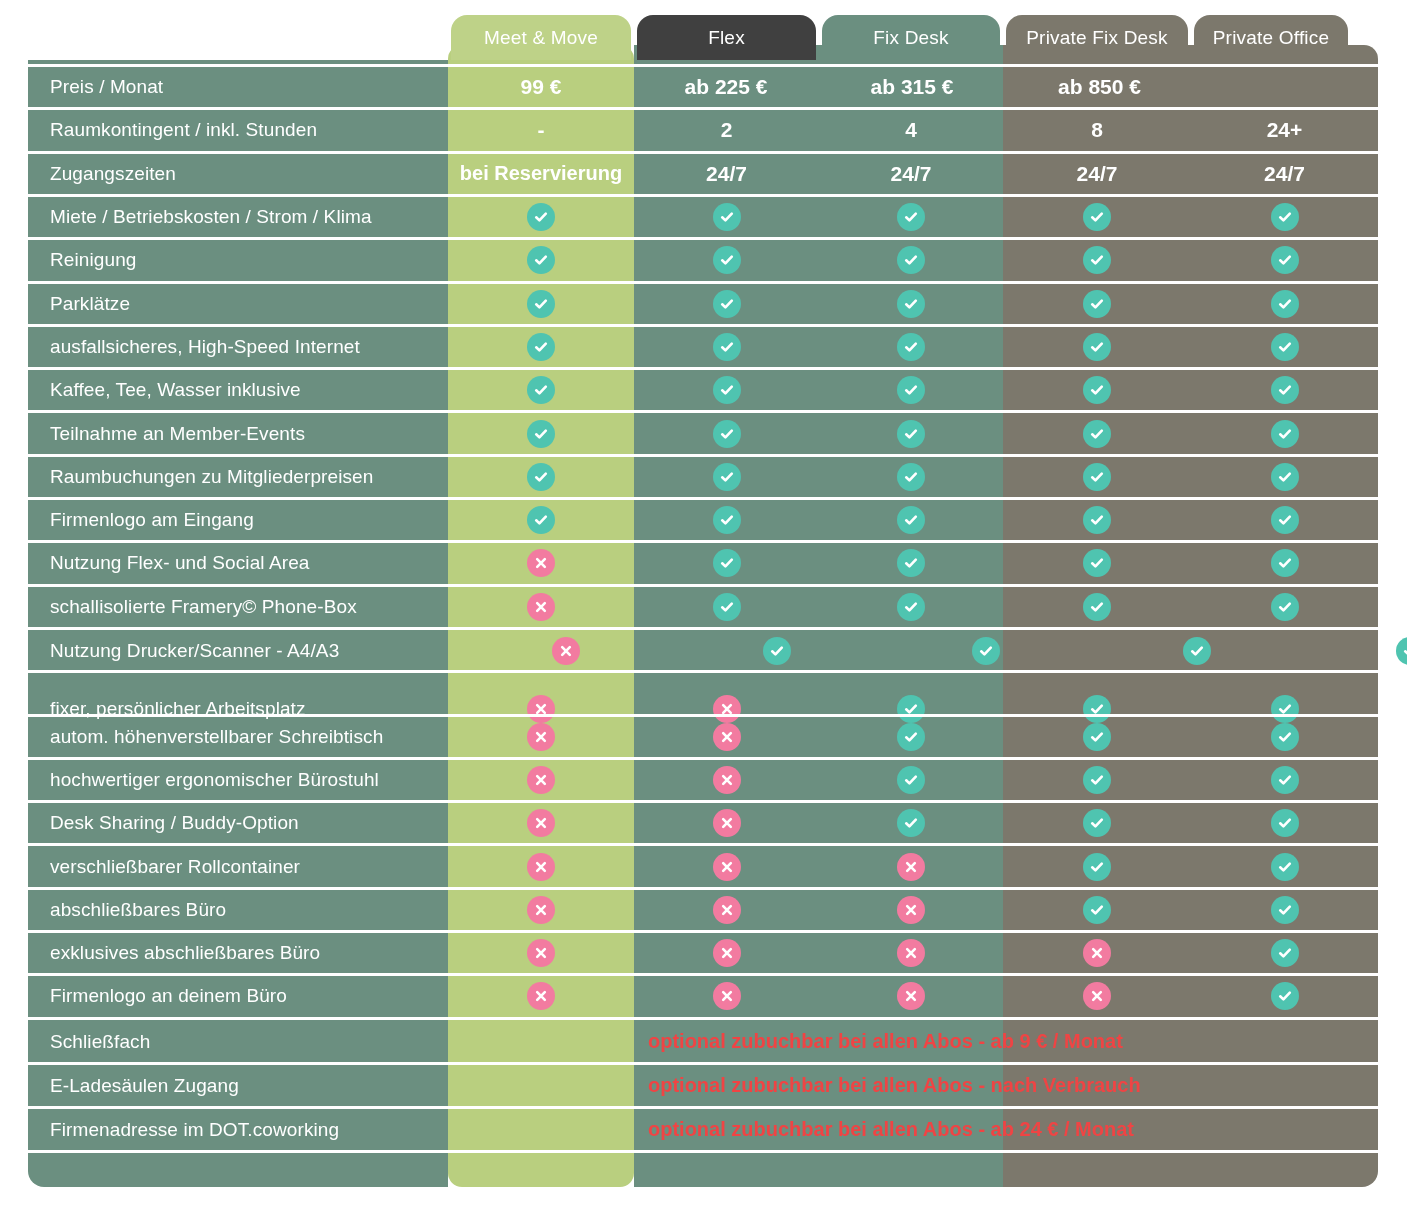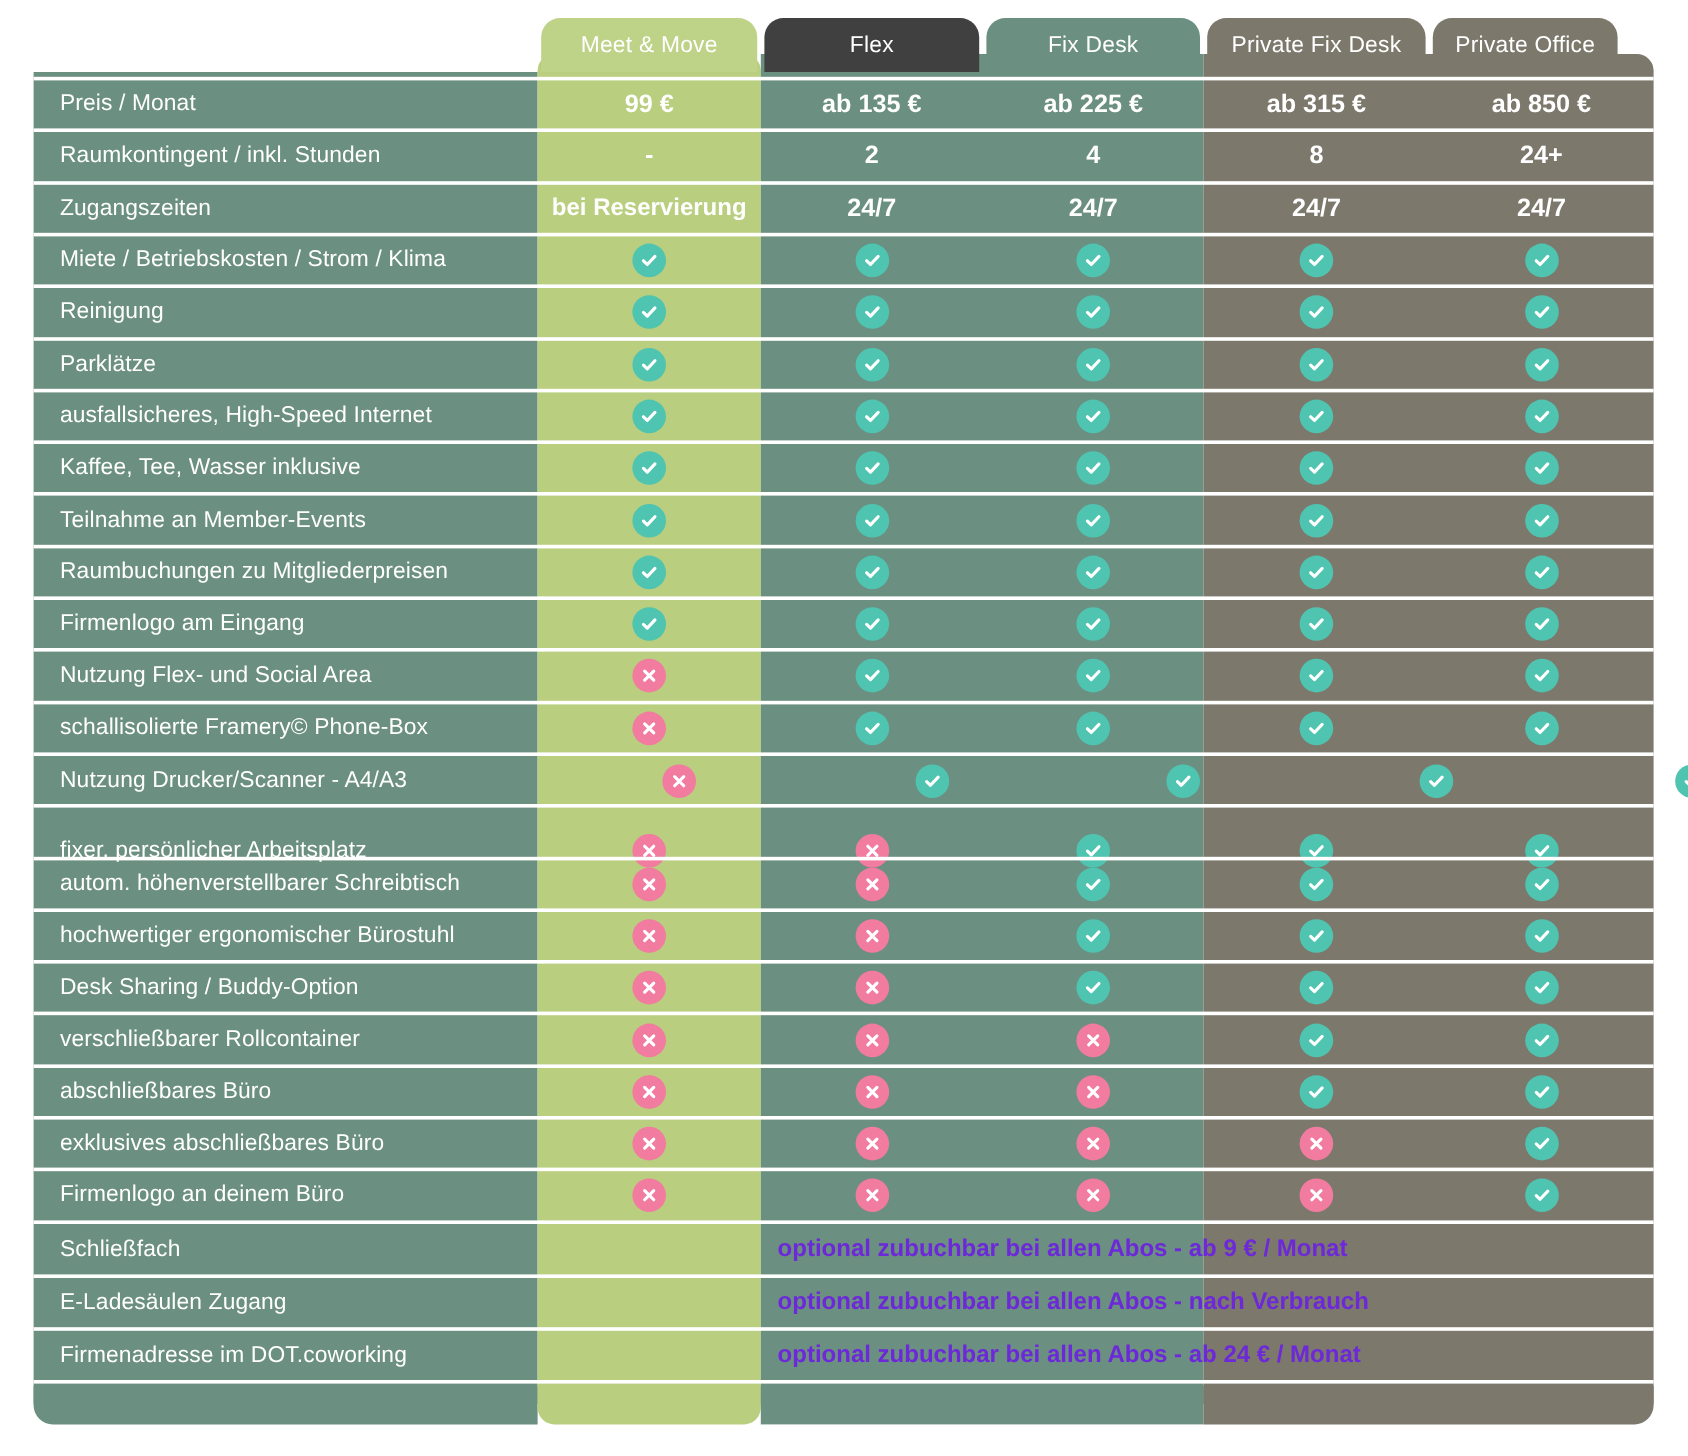--- a/index.html
+++ b/index.html
@@ -92,21 +92,21 @@
     left: 28px;
     width: 1350px;
     display: flex;
     align-items: stretch;
   }
   .opt-span {
     flex: 1;
     display: flex;
     align-items: center;
     padding-left: 14px;
-    color: #6d28d9;
+    color: #ef4444;
     font-size: 20px;
     font-weight: bold;
   }
 
   
   #footer {
     position: absolute;
     left: 28px; width: 1350px;
     height: 32px;
     display: flex;
@@ -149,23 +149,20 @@
         <span>Private Office</span>
       </div>
     </div>
 
   <div id="rows">
       <div class="row" style="top: 67px; height: 40.3px;">
         <div class="cell-label">Preis / Monat</div>
         <div class="cell c-mm">
           <span>99 €</span>
         </div>
-        <div class="cell c-fx">
-          <span>ab 135 €</span>
-        </div>
         <div class="cell c-fd">
           <span>ab 225 €</span>
         </div>
         <div class="cell c-pf">
           <span>ab 315 €</span>
         </div>
         <div class="cell c-po">
           <span>ab 850 €</span>
         </div>
       </div>

